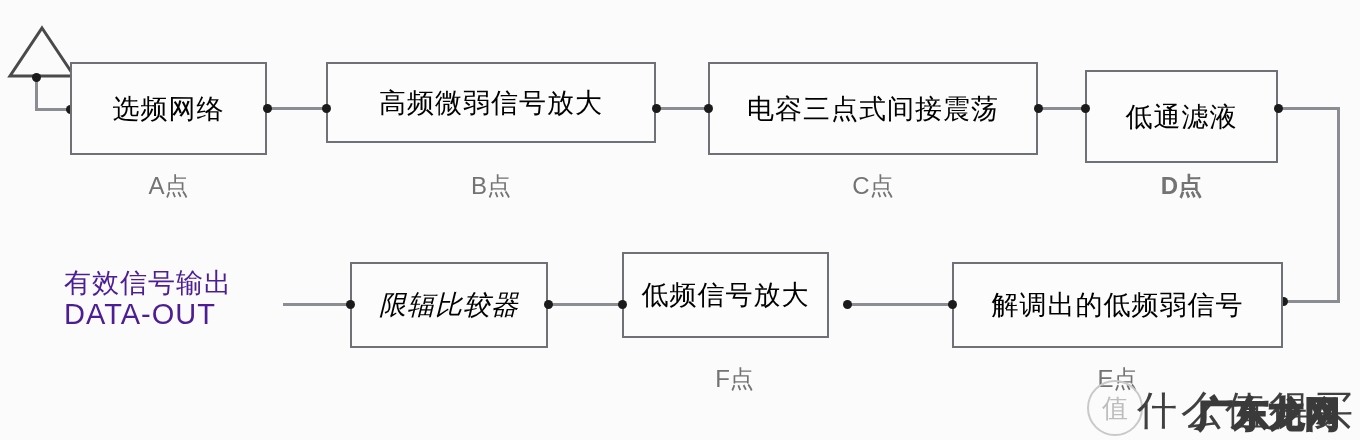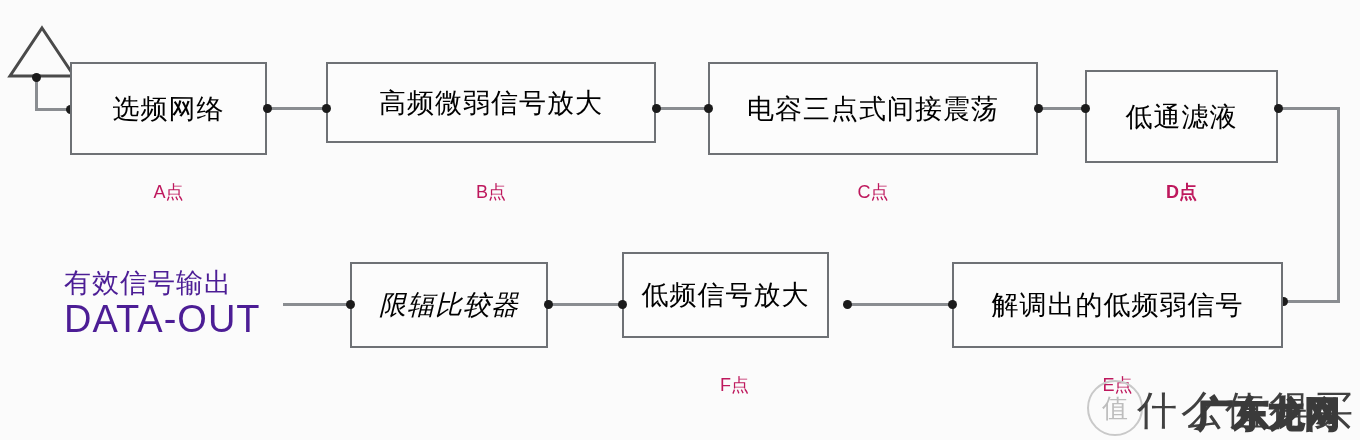--- a/index.html
+++ b/index.html
@@ -23,25 +23,24 @@
     display: flex;
     align-items: center;
     justify-content: center;
     color: #000000;
     font-size: 27px;
     letter-spacing: 1px;
     white-space: nowrap;
   }
   .point-label {
     position: absolute;
-    color: #be185d;
-    font-size: 18px;
+    color: #737373;
+    font-size: 24px;
     text-align: center;
     white-space: nowrap;
-    margin-top: 10px;
   }
   .wire {
     position: absolute;
     background: #8a8d91;
   }
   .wire-h { height: 3px; }
   .wire-v { width: 3px; }
   .node-dot {
     position: absolute;
     width: 9px;
@@ -53,21 +52,21 @@
     position: absolute;
   }
   .out-label {
     position: absolute;
     color: #4c1d95;
     line-height: 1.12;
     white-space: nowrap;
     text-align: left;
   }
   .out-label .cn { font-size: 27px; display: block; letter-spacing: 1px; }
-  .out-label .en { font-size: 38px; display: block; letter-spacing: 1px; }
+  .out-label .en { font-size: 29px; display: block; letter-spacing: 1px; }
   .watermark {
     position: absolute;
     user-select: none;
   }
   .wm-circle {
     position: absolute;
     width: 52px;
     height: 52px;
     border: 2px solid #c9c9c9;
     border-radius: 50%;

